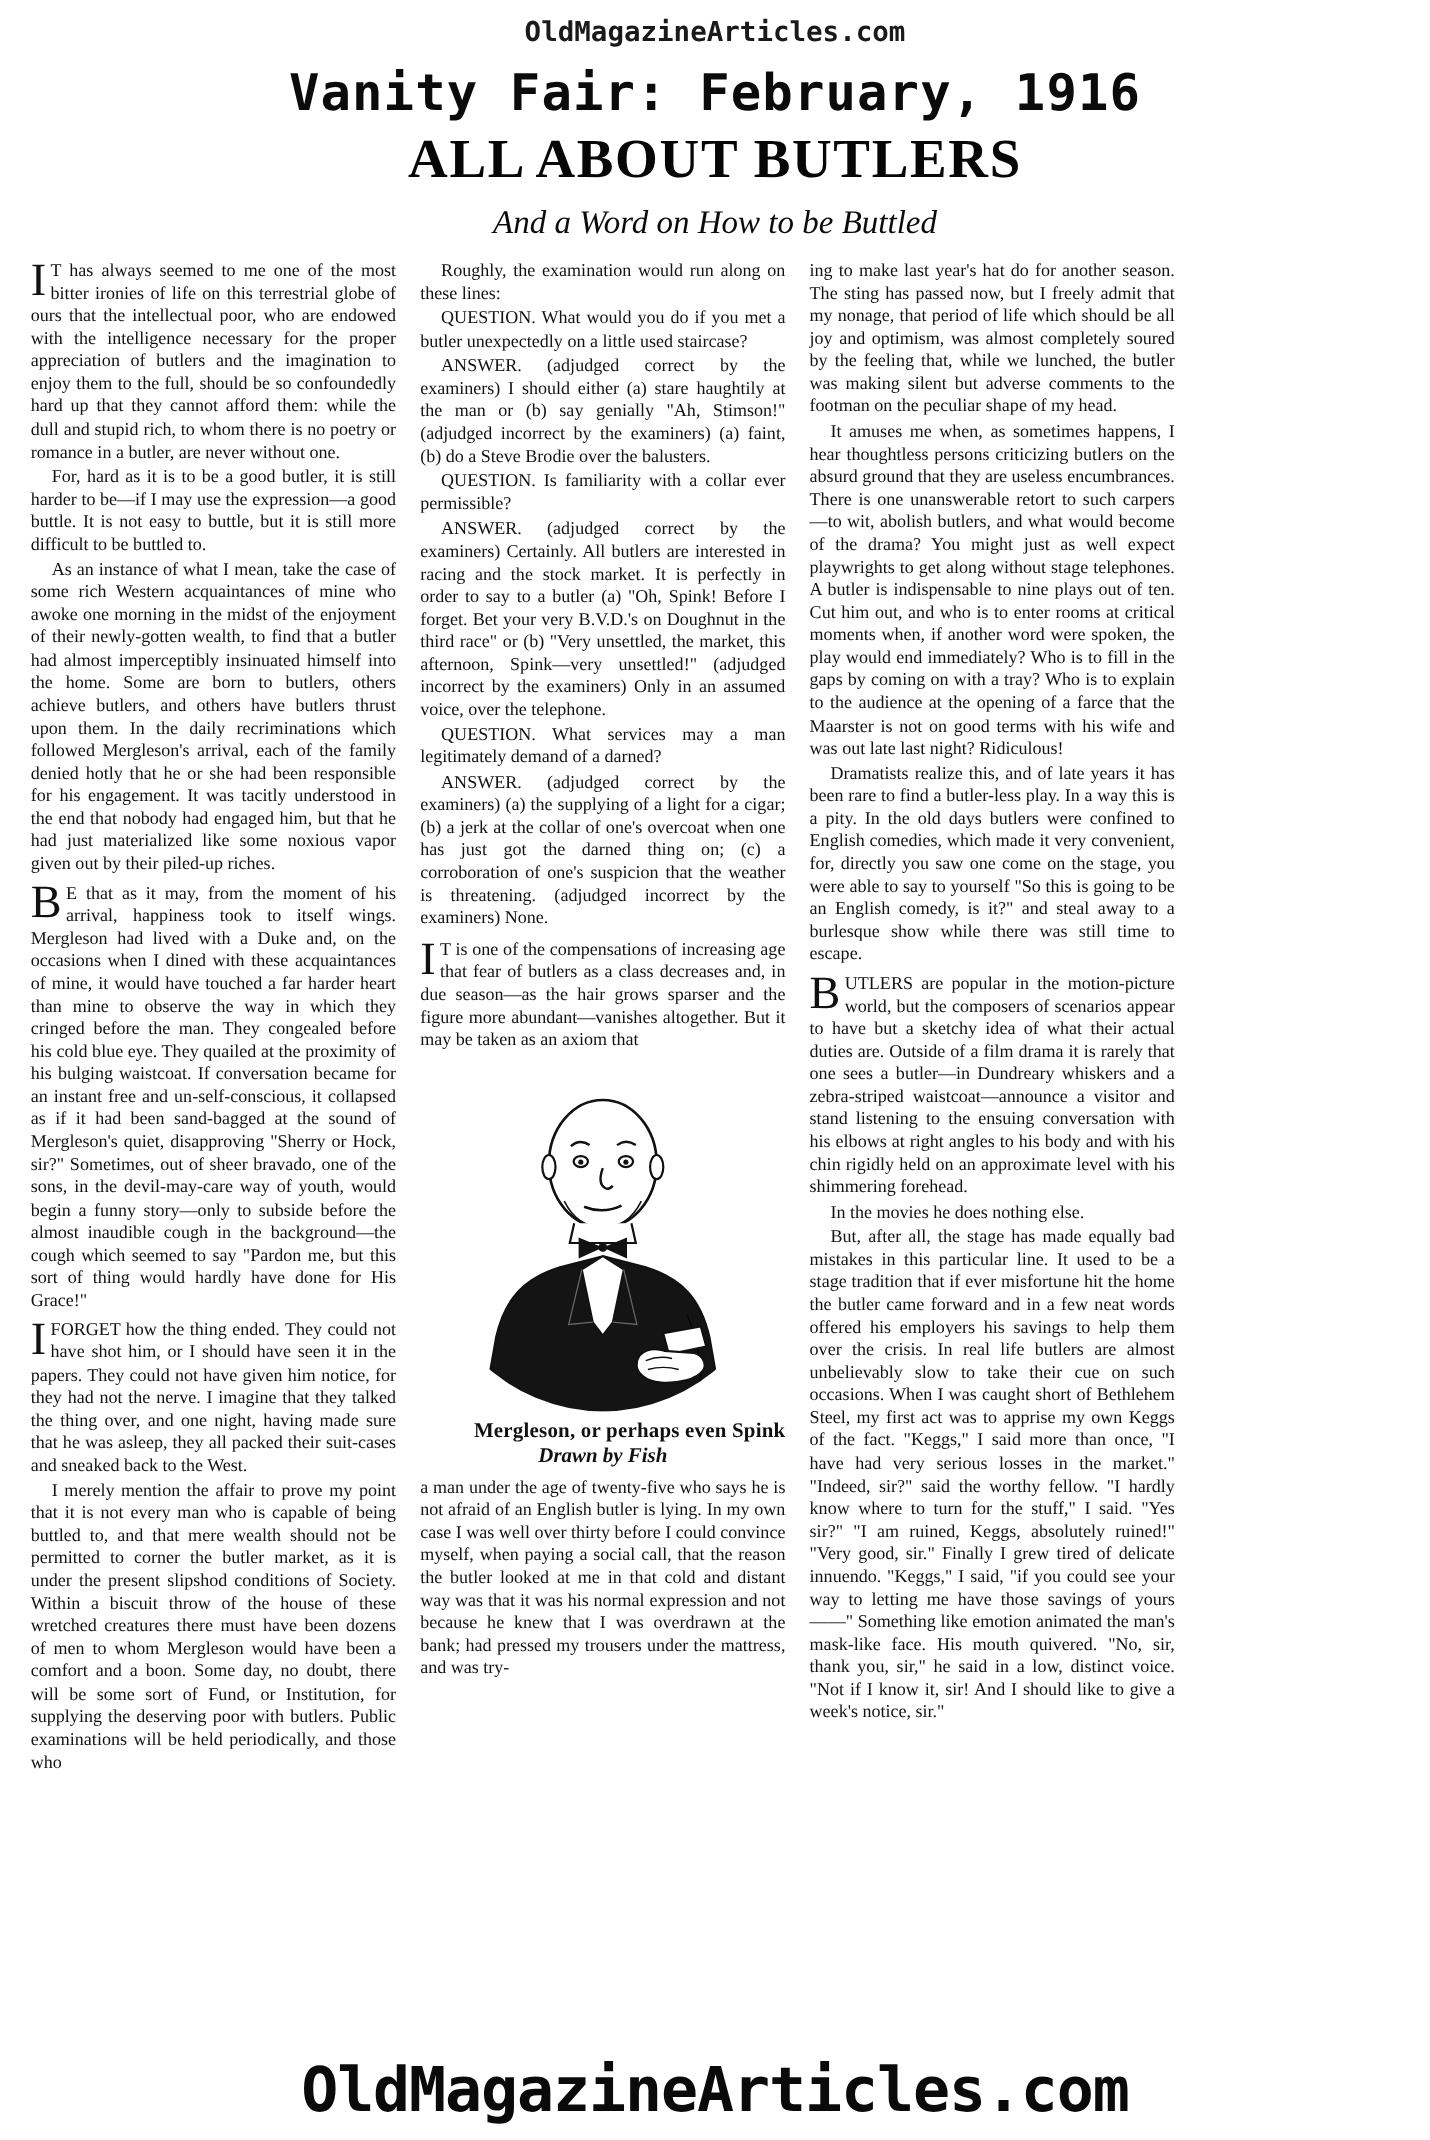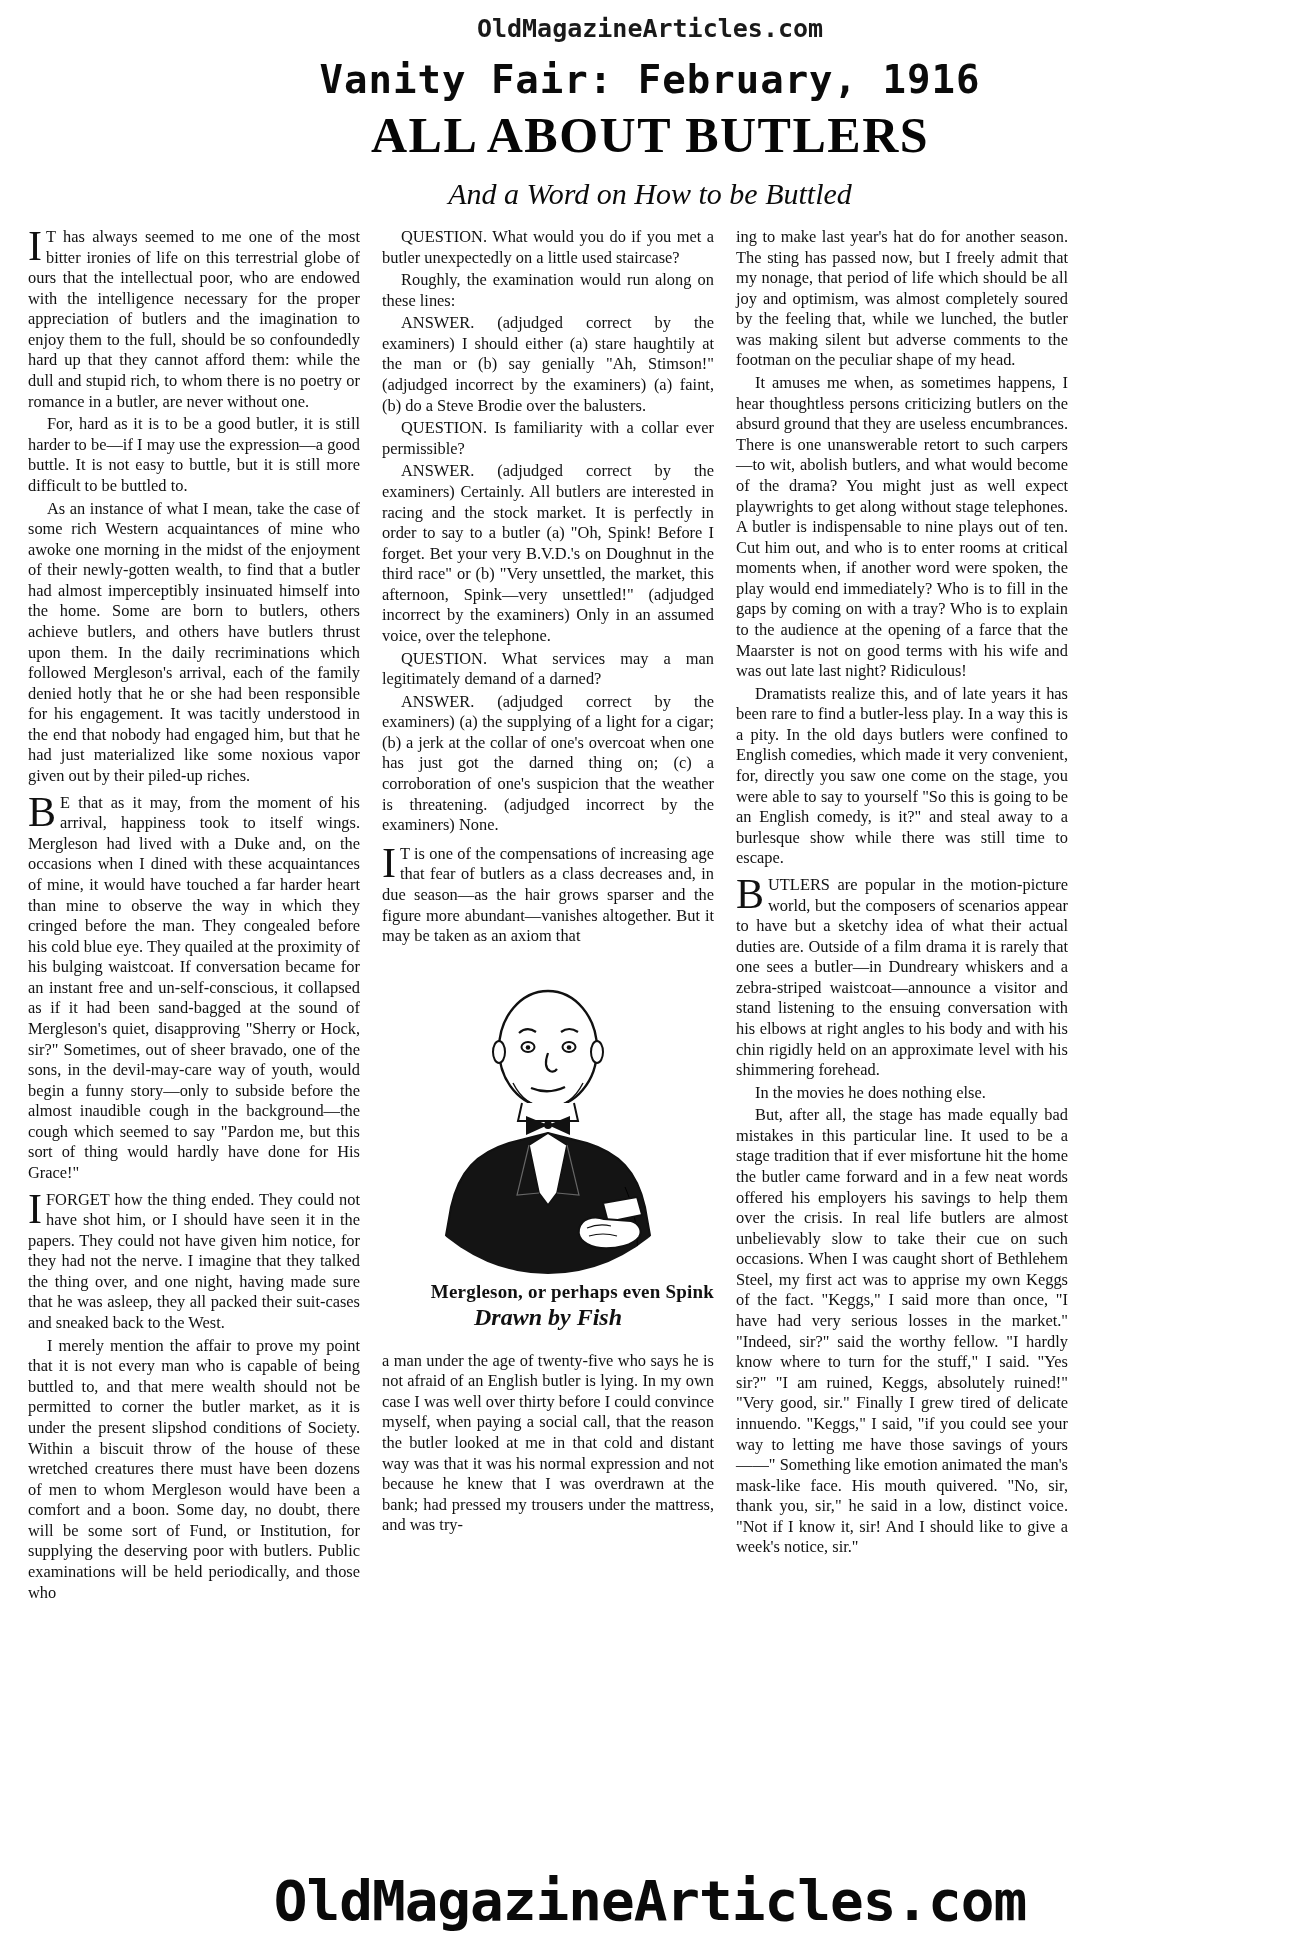--- a/index.html
+++ b/index.html
@@ -30,21 +30,21 @@
     letter-spacing: 0px;
     color: #1a1a1a;
     padding-top: 10px;
     font-weight: 700;
   }
   
   .masthead {
     text-align: center;
     font-family: "DejaVu Sans Mono", monospace;
     font-weight: 700;
-    font-size: 39px;
+    font-size: 46px;
     letter-spacing: 1px;
     margin-top: 14px;
     color: #0b0b0b;
   }
   .headline {
     text-align: center;
     font-family: "Liberation Serif", serif;
     font-weight: 700;
     font-size: 50px;
     letter-spacing: 1.5px;
@@ -118,24 +118,24 @@
     font-weight: 700;
     font-size: 19px;
     text-align: right;
     margin-top: 6px;
     letter-spacing: 0.2px;
   }
   .caption-sub {
     font-family: "Liberation Serif", serif;
     font-style: italic;
     font-weight: 700;
-    font-size: 24px;
+    font-size: 19px;
     text-align: center;
     margin-top: 1px;
-    margin-bottom: 20px;
+    margin-bottom: 7px;
   }
   
   .bottom-watermark {
     position: absolute;
     left: 0;
     bottom: 12px;
     width: 1300px;
     text-align: center;
     font-family: "DejaVu Sans Mono", monospace;
     font-weight: 700;
@@ -160,22 +160,22 @@
     <div class="col">
       <p class="noindent dropcap-para"><span class="dropcap">I</span><span>T has always seemed to me one of the most bitter ironies of life on this terrestrial globe of ours that the intellectual poor, who are endowed with the intelligence necessary for the proper appreciation of butlers and the imagination to enjoy them to the full, should be so confoundedly hard up that they cannot afford them: while the dull and stupid rich, to whom there is no poetry or romance in a butler, are never without one.</span></p>
       <p class="indent">For, hard as it is to be a good butler, it is still harder to be—if I may use the expression—a good buttle. It is not easy to buttle, but it is still more difficult to be buttled to.</p>
       <p class="indent">As an instance of what I mean, take the case of some rich Western acquaintances of mine who awoke one morning in the midst of the enjoyment of their newly-gotten wealth, to find that a butler had almost imperceptibly insinuated himself into the home. Some are born to butlers, others achieve butlers, and others have butlers thrust upon them. In the daily recriminations which followed Mergleson's arrival, each of the family denied hotly that he or she had been responsible for his engagement. It was tacitly understood in the end that nobody had engaged him, but that he had just materialized like some noxious vapor given out by their piled-up riches.</p>
       <p class="noindent dropcap-para" style="margin-top:6px"><span class="dropcap">B</span><span>E that as it may, from the moment of his arrival, happiness took to itself wings. Mergleson had lived with a Duke and, on the occasions when I dined with these acquaintances of mine, it would have touched a far harder heart than mine to observe the way in which they cringed before the man. They congealed before his cold blue eye. They quailed at the proximity of his bulging waistcoat. If conversation became for an instant free and un-self-conscious, it collapsed as if it had been sand-bagged at the sound of Mergleson's quiet, disapproving "Sherry or Hock, sir?" Sometimes, out of sheer bravado, one of the sons, in the devil-may-care way of youth, would begin a funny story—only to subside before the almost inaudible cough in the background—the cough which seemed to say "Pardon me, but this sort of thing would hardly have done for His Grace!"</span></p>
       <p class="noindent dropcap-para" style="margin-top:6px"><span class="dropcap">I</span><span>FORGET how the thing ended. They could not have shot him, or I should have seen it in the papers. They could not have given him notice, for they had not the nerve. I imagine that they talked the thing over, and one night, having made sure that he was asleep, they all packed their suit-cases and sneaked back to the West.</span></p>
       <p class="indent">I merely mention the affair to prove my point that it is not every man who is capable of being buttled to, and that mere wealth should not be permitted to corner the butler market, as it is under the present slipshod conditions of Society. Within a biscuit throw of the house of these wretched creatures there must have been dozens of men to whom Mergleson would have been a comfort and a boon. Some day, no doubt, there will be some sort of Fund, or Institution, for supplying the deserving poor with butlers. Public examinations will be held periodically, and those who</p>
     </div>
 
     <div class="col">
+      <p class="indent">Roughly, the examination would run along on these lines:</p>
       <p class="indent">QUESTION. What would you do if you met a butler unexpectedly on a little used staircase?</p>
-      <p class="indent">Roughly, the examination would run along on these lines:</p>
       <p class="indent">ANSWER. (adjudged correct by the examiners) I should either (a) stare haughtily at the man or (b) say genially "Ah, Stimson!" (adjudged incorrect by the examiners) (a) faint, (b) do a Steve Brodie over the balusters.</p>
       <p class="indent">QUESTION. Is familiarity with a collar ever permissible?</p>
       <p class="indent">ANSWER. (adjudged correct by the examiners) Certainly. All butlers are interested in racing and the stock market. It is perfectly in order to say to a butler (a) "Oh, Spink! Before I forget. Bet your very B.V.D.'s on Doughnut in the third race" or (b) "Very unsettled, the market, this afternoon, Spink—very unsettled!" (adjudged incorrect by the examiners) Only in an assumed voice, over the telephone.</p>
       <p class="indent">QUESTION. What services may a man legitimately demand of a darned?</p>
       <p class="indent">ANSWER. (adjudged correct by the examiners) (a) the supplying of a light for a cigar; (b) a jerk at the collar of one's overcoat when one has just got the darned thing on; (c) a corroboration of one's suspicion that the weather is threatening. (adjudged incorrect by the examiners) None.</p>
       <p class="noindent dropcap-para" style="margin-top:8px"><span class="dropcap">I</span><span>T is one of the compensations of increasing age that fear of butlers as a class decreases and, in due season—as the hair grows sparser and the figure more abundant—vanishes altogether. But it may be taken as an axiom that</span></p>
 
       <div class="figure">
         <div class="portrait-wrap">
           <svg viewBox="0 0 318 318" width="318" height="318">

